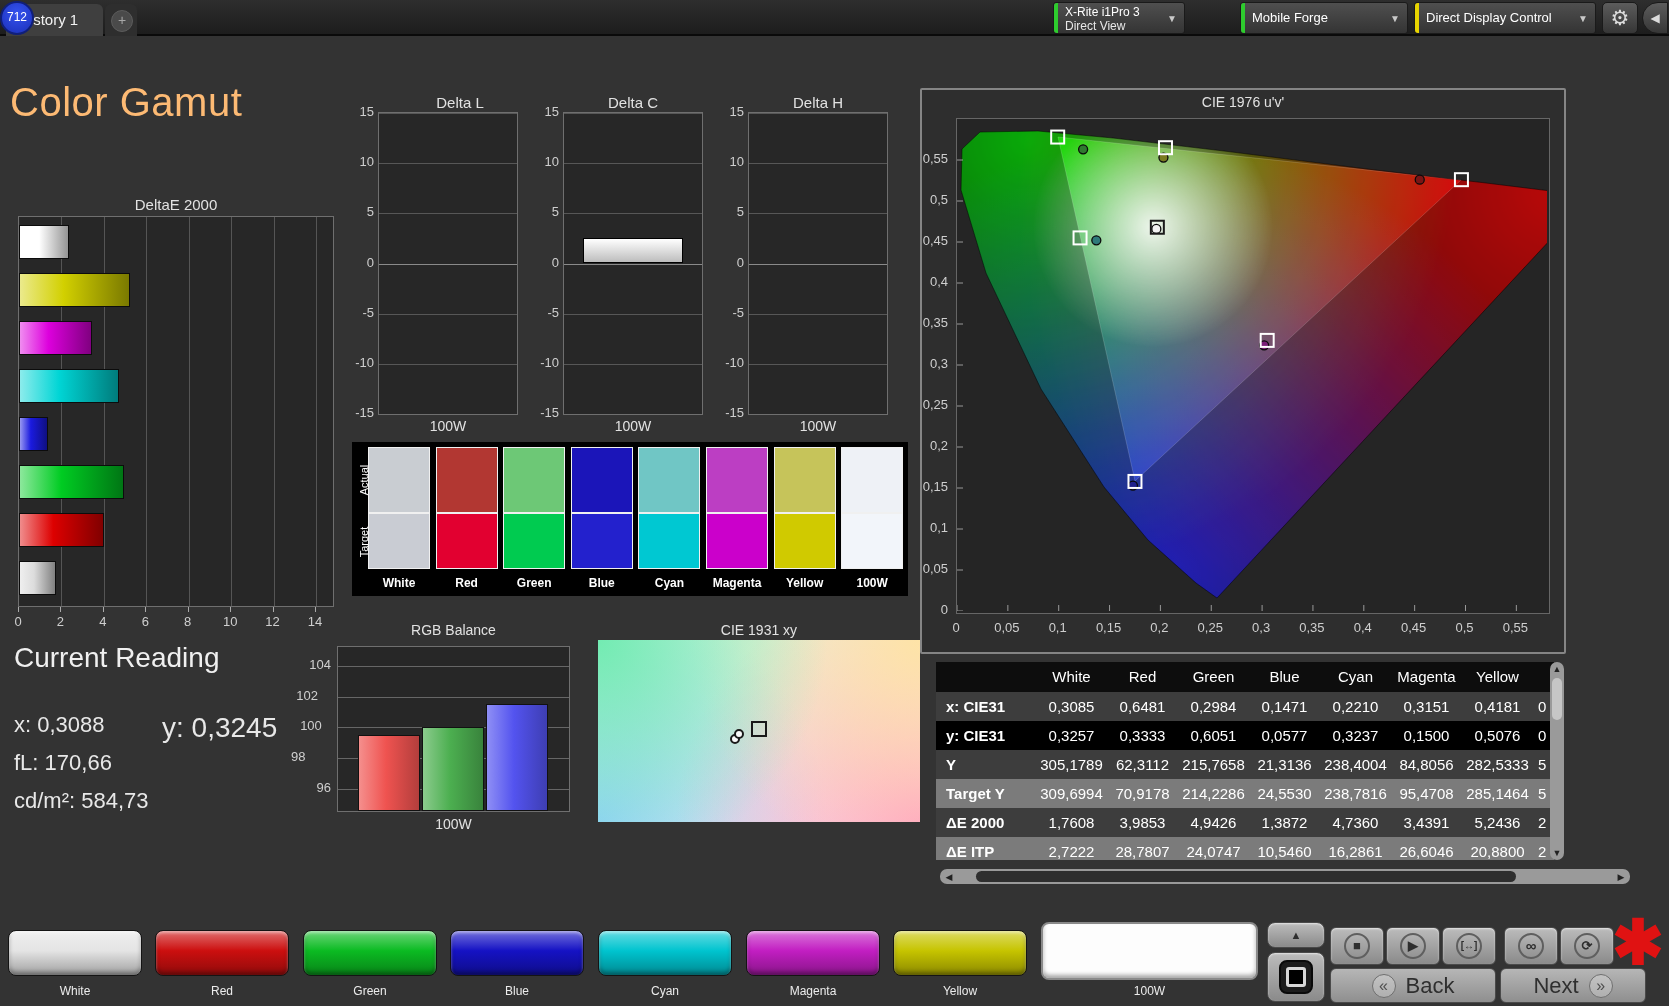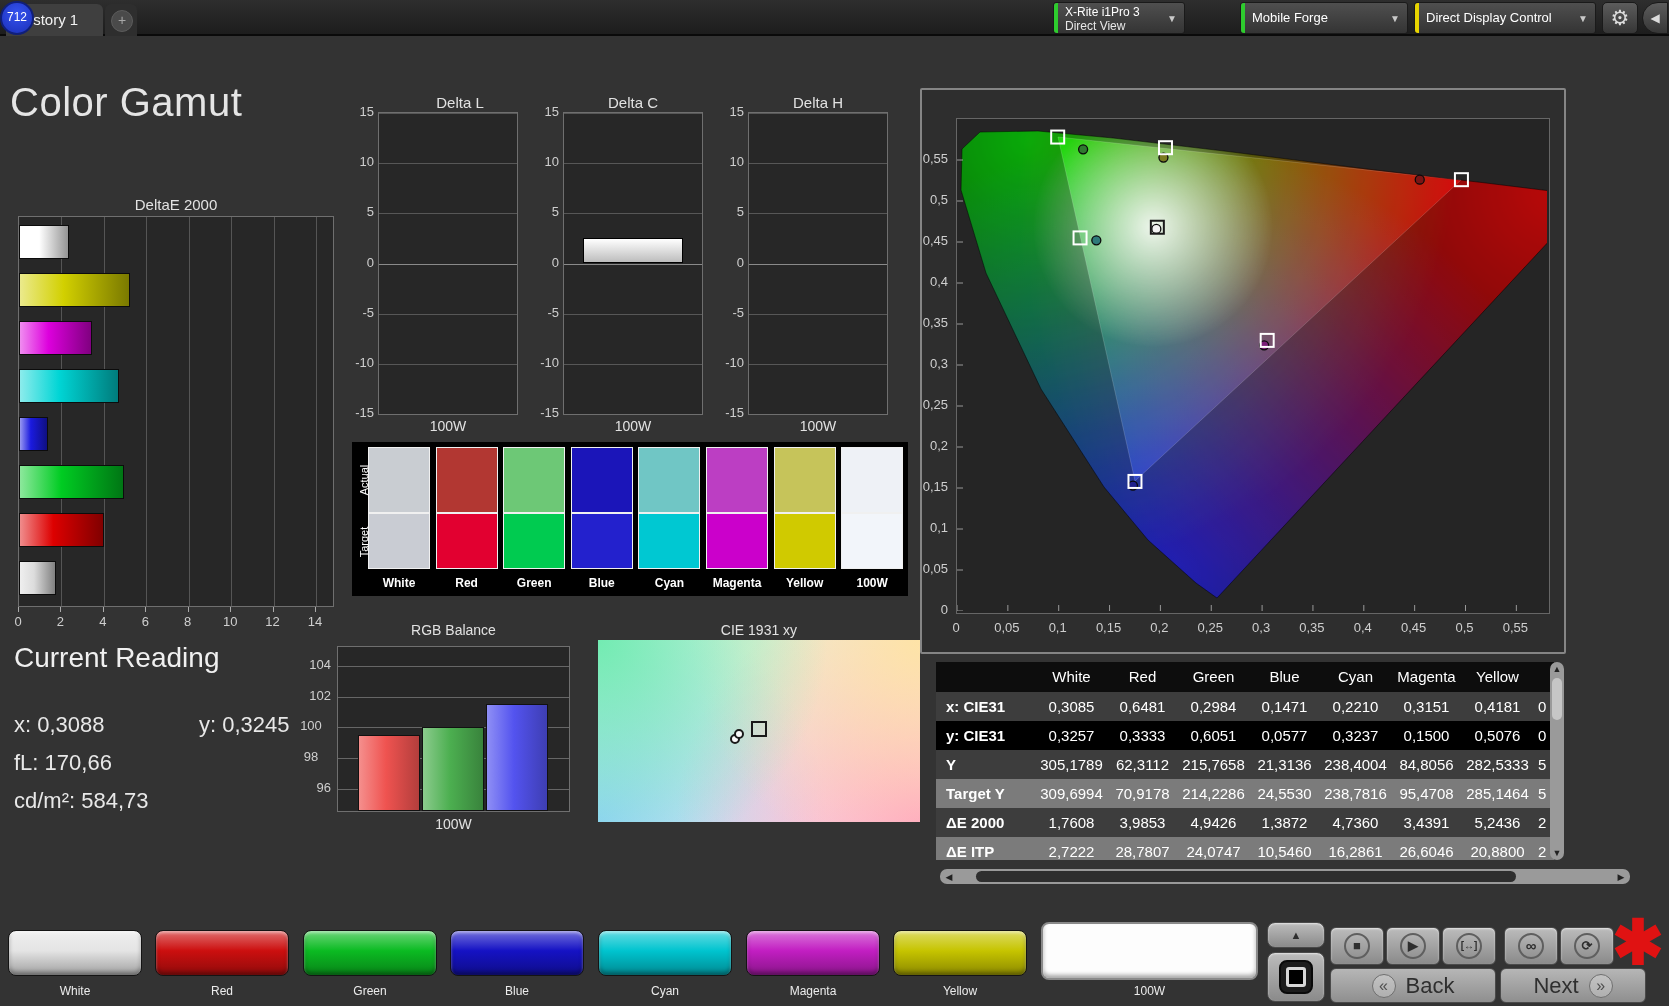--- a/index.html
+++ b/index.html
@@ -27,21 +27,21 @@
   .chev{position:absolute;right:7px;top:10px;font-size:10px;color:#c9c9c9;}
   .badge{position:absolute;top:1px;width:34px;height:34px;border-radius:50%;
     background:radial-gradient(circle at 50% 35%,#3453ef,#1b2fb8);border:2px solid #101f7a;
     box-sizing:border-box;text-align:center;line-height:29px;font-size:12px;color:#fff;}
   .iconbtn{position:absolute;top:2px;height:32px;background:linear-gradient(180deg,#5c5c5c,#363636);
     border:1px solid #1a1a1a;border-radius:5px;box-sizing:border-box;text-align:center;}
   
   .chart-title{font-size:15px;color:#e2e2e2;text-align:center;}
   .plot{position:absolute;background:#272727;border:1px solid #6f6f6f;box-sizing:border-box;overflow:hidden;}
   .tick-label{position:absolute;font-size:13px;color:#cfcfcf;}
-  .page-title{font-size:40px;font-weight:300;color:#e5e5e5;letter-spacing:0.5px;}
+  .page-title{font-size:40px;font-weight:300;color:#fdba74;letter-spacing:0.5px;}
   
   .swpanel{left:352px;top:442px;width:556px;height:154px;background:#000;}
   .rotlabel{position:absolute;width:60px;font-size:11px;color:#fff;text-align:center;transform:rotate(-90deg);}
   .swlabel{position:absolute;font-size:12px;font-weight:600;color:#fff;text-align:center;width:62px;}
   
   .trow{display:flex;height:29px;line-height:29px;font-size:15px;color:#fff;}
   .thead{display:flex;height:30px;line-height:30px;background:#0d0d0d;font-size:15px;color:#fff;}
   .tcell{width:71px;text-align:center;white-space:nowrap;overflow:hidden;flex:none;}
   .tlab{width:100px;padding-left:10px;font-weight:bold;box-sizing:border-box;flex:none;white-space:nowrap;}
   .tpart{width:18px;overflow:hidden;padding-left:5px;flex:none;}
@@ -199,20 +199,21 @@
     <div class="swlabel" style="left: 354px; top: 134px;">Magenta</div>
     <div style="position: absolute; left: 421.6px; top: 5px; width: 62px; height: 66px; background: rgb(198, 196, 90); border: 1px solid rgb(240, 240, 240); box-sizing: border-box;"></div>
     <div style="position: absolute; left: 421.6px; top: 71px; width: 62px; height: 56px; background: rgb(208, 202, 0); border: 1px solid rgb(240, 240, 240); box-sizing: border-box;"></div>
     <div class="swlabel" style="left: 421.6px; top: 134px;">Yellow</div>
     <div style="position: absolute; left: 489.2px; top: 5px; width: 62px; height: 66px; background: rgb(238, 241, 246); border: 1px solid rgb(240, 240, 240); box-sizing: border-box;"></div>
     <div style="position: absolute; left: 489.2px; top: 71px; width: 62px; height: 56px; background: rgb(242, 245, 250); border: 1px solid rgb(240, 240, 240); box-sizing: border-box;"></div>
     <div class="swlabel" style="left: 489.2px; top: 134px;">100W</div>
   </div>
 
 <div class="abs" style="left:920px;top:88px;width:646px;height:566px;background:#2e2e2e;border:2px solid #858585;border-radius:2px;box-sizing:border-box;">
+  <div class="chart-title" style="position:absolute;left:0;top:4px;width:100%;font-size:14px;">CIE 1976 u'v'</div>
   <div id="cie76-holder" style="position:absolute;left:34px;top:28px;width:592px;height:494px;background:#252525;border:1px solid #666;"><svg width="590" height="492" viewBox="0 0 590 492">
         <defs>
           <radialGradient id="gG">
             <stop offset="0%" stop-color="#00e800" stop-opacity="1"></stop>
             <stop offset="100%" stop-color="#00e800" stop-opacity="0"></stop>
           </radialGradient>
           <radialGradient id="gR">
             <stop offset="0%" stop-color="#ff0000" stop-opacity="1"></stop>
             <stop offset="100%" stop-color="#ff0000" stop-opacity="0"></stop>
           </radialGradient>
@@ -302,21 +303,21 @@
     <div class="tick-label" style="left: 1239.1px; top: 620px; width: 44px; text-align: center;">0,3</div>
     <div class="tick-label" style="left: 1289.95px; top: 620px; width: 44px; text-align: center;">0,35</div>
     <div class="tick-label" style="left: 1340.8px; top: 620px; width: 44px; text-align: center;">0,4</div>
     <div class="tick-label" style="left: 1391.65px; top: 620px; width: 44px; text-align: center;">0,45</div>
     <div class="tick-label" style="left: 1442.5px; top: 620px; width: 44px; text-align: center;">0,5</div>
     <div class="tick-label" style="left: 1493.35px; top: 620px; width: 44px; text-align: center;">0,55</div>
   </div>
 
 <div class="abs" style="left:14px;top:642px;font-size:28px;color:#f0f0f0;">Current Reading</div>
 <div class="abs" style="left:14px;top:712px;font-size:22px;">x: 0,3088</div>
-<div class="abs" style="left:162px;top:712px;font-size:22px;margin-left:37px;">y: 0,3245</div>
+<div class="abs" style="left:162px;top:712px;font-size:28px;">y: 0,3245</div>
 <div class="abs" style="left:14px;top:750px;font-size:22px;">fL: 170,66</div>
 <div class="abs" style="left:14px;top:788px;font-size:22px;">cd/m²: 584,73</div>
 
 <div class="abs chart-title" style="left:337px;top:622px;width:233px;font-size:14px;">RGB Balance</div>
 <div class="plot" id="plot-rgb" style="left:337px;top:646px;width:233px;height:166px;">
     <div style="position: absolute; left: 0px; right: 0px; top: 142.34px; height: 1px; background: rgb(102, 102, 102);"></div>
     <div style="position: absolute; left: 0px; right: 0px; top: 111.396px; height: 1px; background: rgb(102, 102, 102);"></div>
     <div style="position: absolute; left: 0px; right: 0px; top: 80.4528px; height: 1px; background: rgb(102, 102, 102);"></div>
     <div style="position: absolute; left: 0px; right: 0px; top: 49.5094px; height: 1px; background: rgb(102, 102, 102);"></div>
     <div style="position: absolute; left: 0px; right: 0px; top: 18.566px; height: 1px; background: rgb(102, 102, 102);"></div>
@@ -495,23 +496,23 @@
 <div class="tick-label" style="left: 517px; top: 154.167px; width: 42px; text-align: right;">10</div>
 <div class="tick-label" style="left: 517px; top: 104px; width: 42px; text-align: right;">15</div>
 <div class="tick-label" style="left: 702px; top: 405px; width: 42px; text-align: right;">-15</div>
 <div class="tick-label" style="left: 702px; top: 354.833px; width: 42px; text-align: right;">-10</div>
 <div class="tick-label" style="left: 702px; top: 304.667px; width: 42px; text-align: right;">-5</div>
 <div class="tick-label" style="left: 702px; top: 254.5px; width: 42px; text-align: right;">0</div>
 <div class="tick-label" style="left: 702px; top: 204.333px; width: 42px; text-align: right;">5</div>
 <div class="tick-label" style="left: 702px; top: 154.167px; width: 42px; text-align: right;">10</div>
 <div class="tick-label" style="left: 702px; top: 104px; width: 42px; text-align: right;">15</div>
 <div class="tick-label" style="left: 291px; top: 780.34px; width: 40px; text-align: right;">96</div>
-<div class="tick-label" style="left: 291px; top: 749.396px; width: 40px; text-align: center;">98</div>
+<div class="tick-label" style="left: 291px; top: 749.396px; width: 40px; text-align: left;">98</div>
 <div class="tick-label" style="left: 291px; top: 718.453px; width: 40px; text-align: center;">100</div>
-<div class="tick-label" style="left: 291px; top: 687.509px; width: 40px; text-align: right;">102</div>
+<div class="tick-label" style="left: 278px; top: 687.509px; width: 40px; text-align: right;">102</div>
 <div class="tick-label" style="left: 291px; top: 656.566px; width: 40px; text-align: right;">104</div>
 <div class="patlabel" style="left: 8px; top: 984px; width: 134px;">White</div>
 <div class="patlabel" style="left: 155px; top: 984px; width: 134px;">Red</div>
 <div class="patlabel" style="left: 303px; top: 984px; width: 134px;">Green</div>
 <div class="patlabel" style="left: 450px; top: 984px; width: 134px;">Blue</div>
 <div class="patlabel" style="left: 598px; top: 984px; width: 134px;">Cyan</div>
 <div class="patlabel" style="left: 746px; top: 984px; width: 134px;">Magenta</div>
 <div class="patlabel" style="left: 893px; top: 984px; width: 134px;">Yellow</div>
 <div class="patlabel" style="left: 1041px; top: 984px; width: 217px;">100W</div>
 

